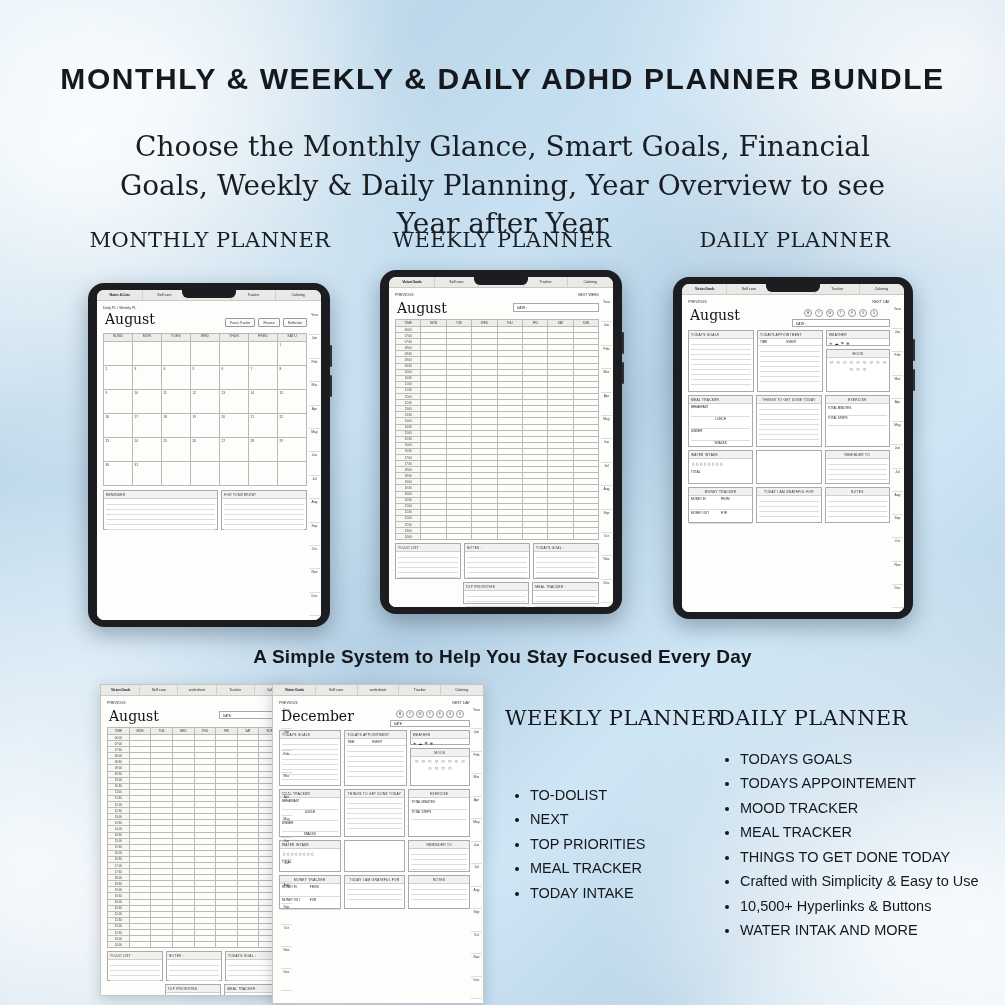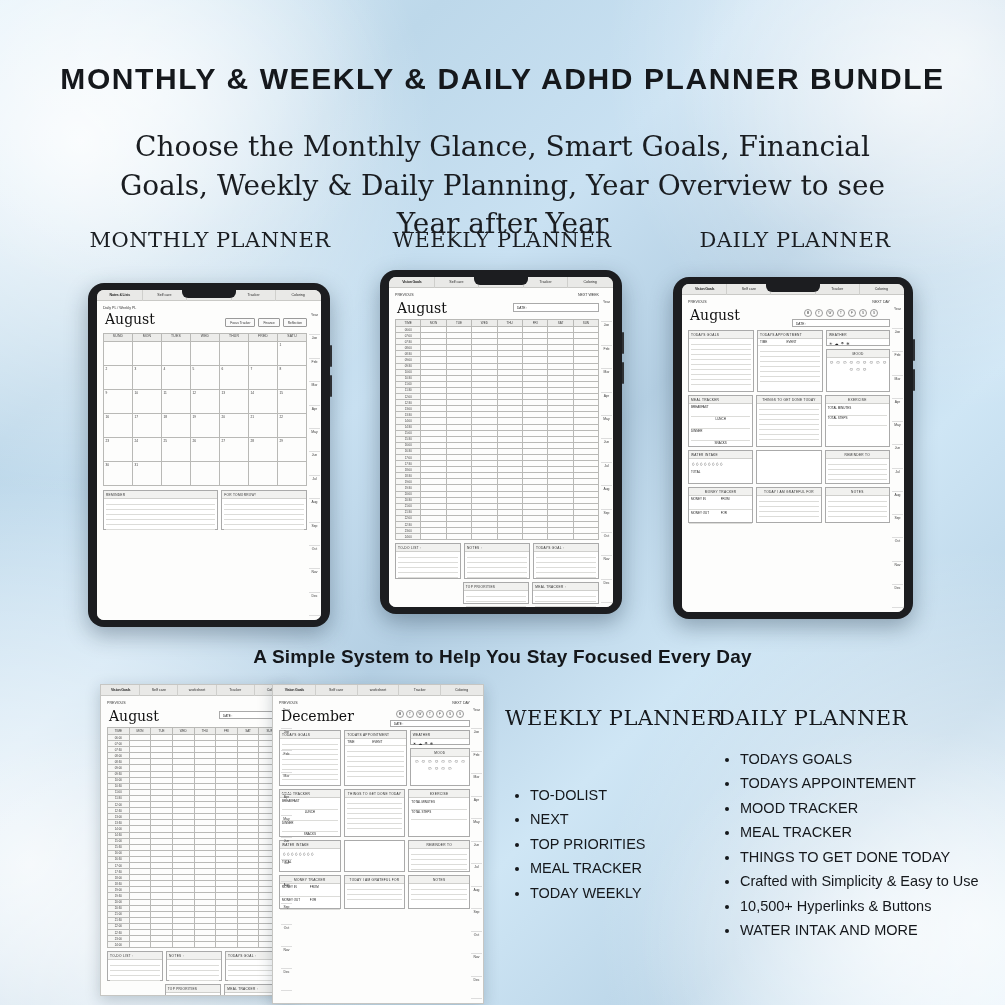--- a/index.html
+++ b/index.html
@@ -1847,21 +1847,21 @@
       </div>
   </div>
 </div>
 
 <div class="feat-head" id="feat-head-weekly">WEEKLY PLANNER</div>
 <ul class="feat-list" id="feat-list-weekly">
     <li>TO-DOLIST</li>
     <li>NEXT</li>
     <li>TOP PRIORITIES</li>
     <li>MEAL TRACKER</li>
-    <li>TODAY WEEKLY</li>
+    <li>TODAY INTAKE</li>
   </ul>
 
 <div class="feat-head" id="feat-head-daily">DAILY PLANNER</div>
 <ul class="feat-list" id="feat-list-daily">
     <li>TODAYS GOALS</li>
     <li>TODAYS APPOINTEMENT</li>
     <li>MOOD TRACKER</li>
     <li>MEAL TRACKER</li>
     <li>THINGS TO GET DONE TODAY</li>
     <li>Crafted with Simplicity &amp; Easy to Use</li>

